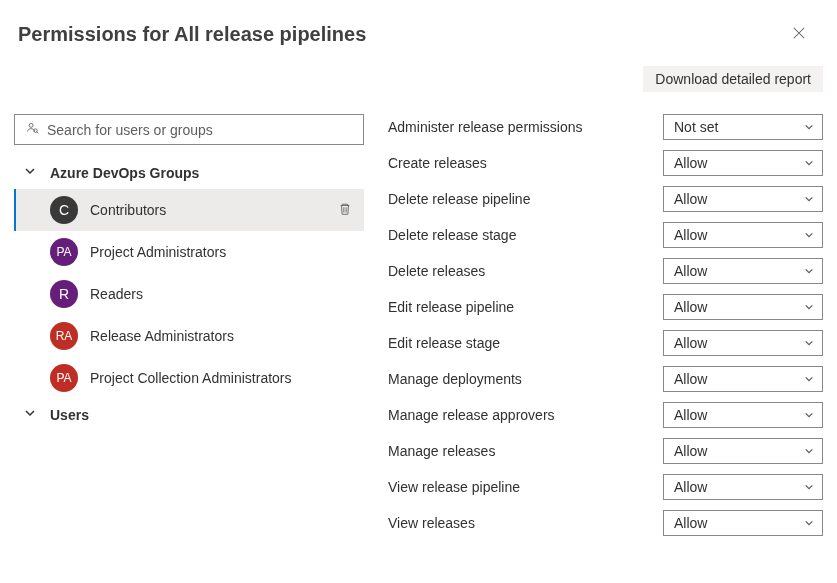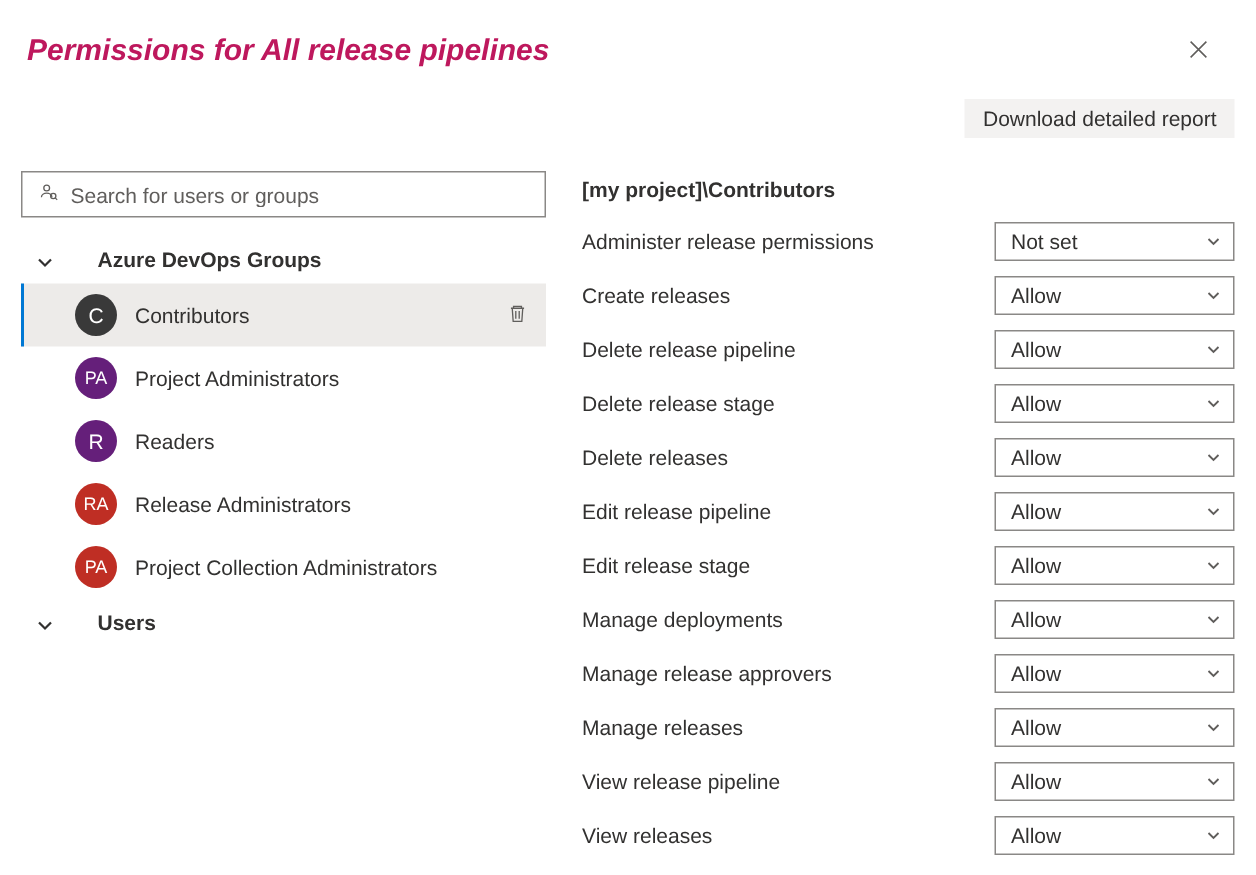--- a/index.html
+++ b/index.html
@@ -14,22 +14,21 @@
     }
     .header {
       display: flex;
       justify-content: space-between;
       align-items: center;
       padding: 18px 22px 8px 18px;
     }
     .header h1 {
       font-size: 20px;
       font-weight: 600;
-      color: #be185d;
-      font-style: italic;
+      color: #404040;
     }
     .close-btn {
       width: 32px;
       height: 32px;
       display: flex;
       align-items: center;
       justify-content: center;
       cursor: pointer;
       color: #605e5c;
     }
@@ -74,24 +73,23 @@
       border: none;
       outline: none;
       flex: 1;
       font-size: 14px;
       font-family: inherit;
       color: #7f1d1d;
     }
     .search-box input::placeholder { color: #605e5c; }
     .group-header {
       display: flex;
-      align-items: flex-end;
+      align-items: flex-start;
       padding: 8px 6px;
       cursor: pointer;
-      gap: 15px;
     }
     .group-header .chev {
       width: 20px;
       display: flex;
       align-items: center;
       justify-content: center;
       color: #323130;
     }
     .group-header .chev svg { width: 12px; height: 12px; }
     .group-header .label {
@@ -252,21 +250,20 @@
         <svg viewBox="0 0 12 12" fill="none" stroke="currentColor" stroke-width="1.5">
             <path d="M2 4 L6 8 L10 4"></path>
           </svg>
       </span>
       <span class="label">Users</span>
     </div>
 
   </div>
 
   <div class="right-pane">
-    <div class="right-title">[my project]\Contributors</div>
     <div id="perms-container">
         <div class="perm-row">
           <div class="perm-label">Administer release permissions</div>
           <div class="perm-select">
             <span>Not set</span>
             <span class="chev"><svg viewBox="0 0 12 12" fill="none" stroke="currentColor" stroke-width="1.5">
                 <path d="M2 4 L6 8 L10 4"></path>
               </svg></span>
           </div>
         </div>

